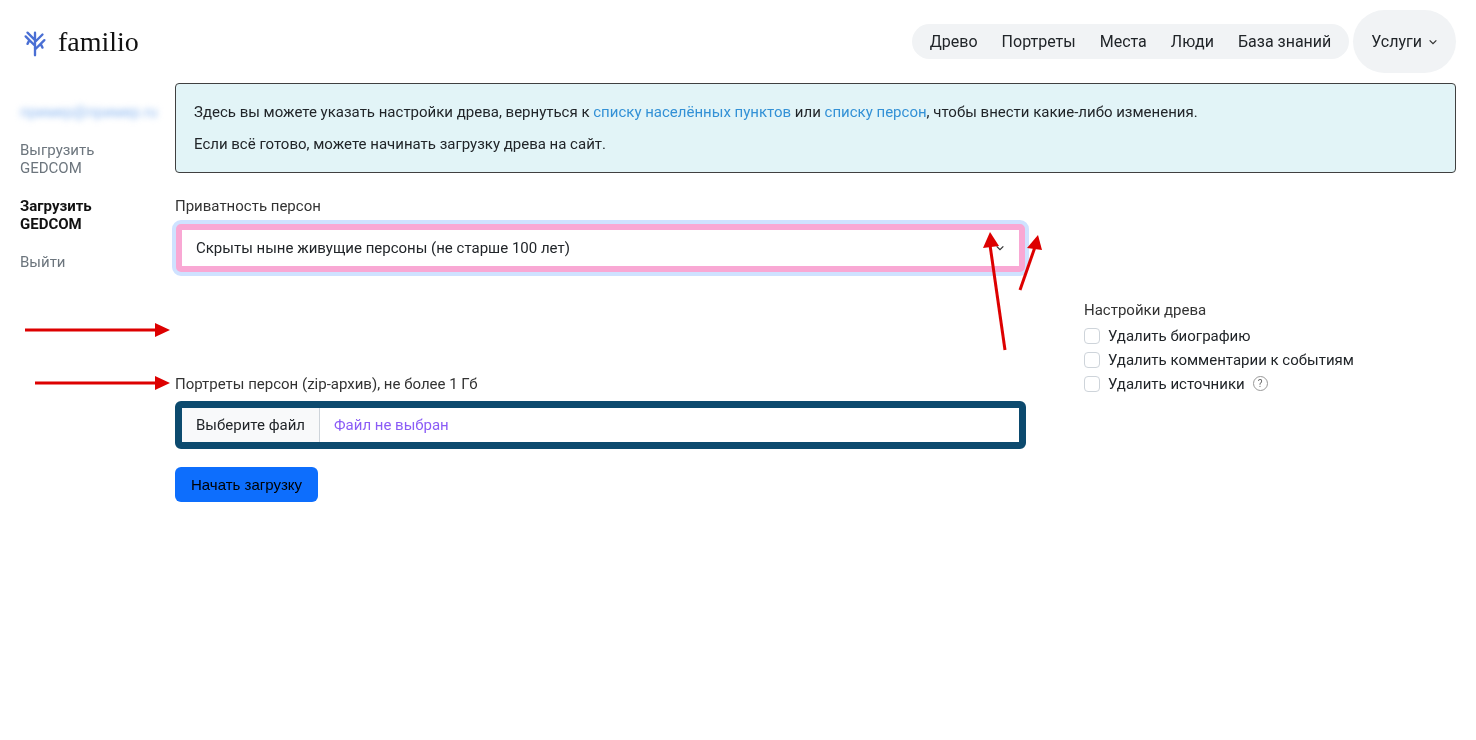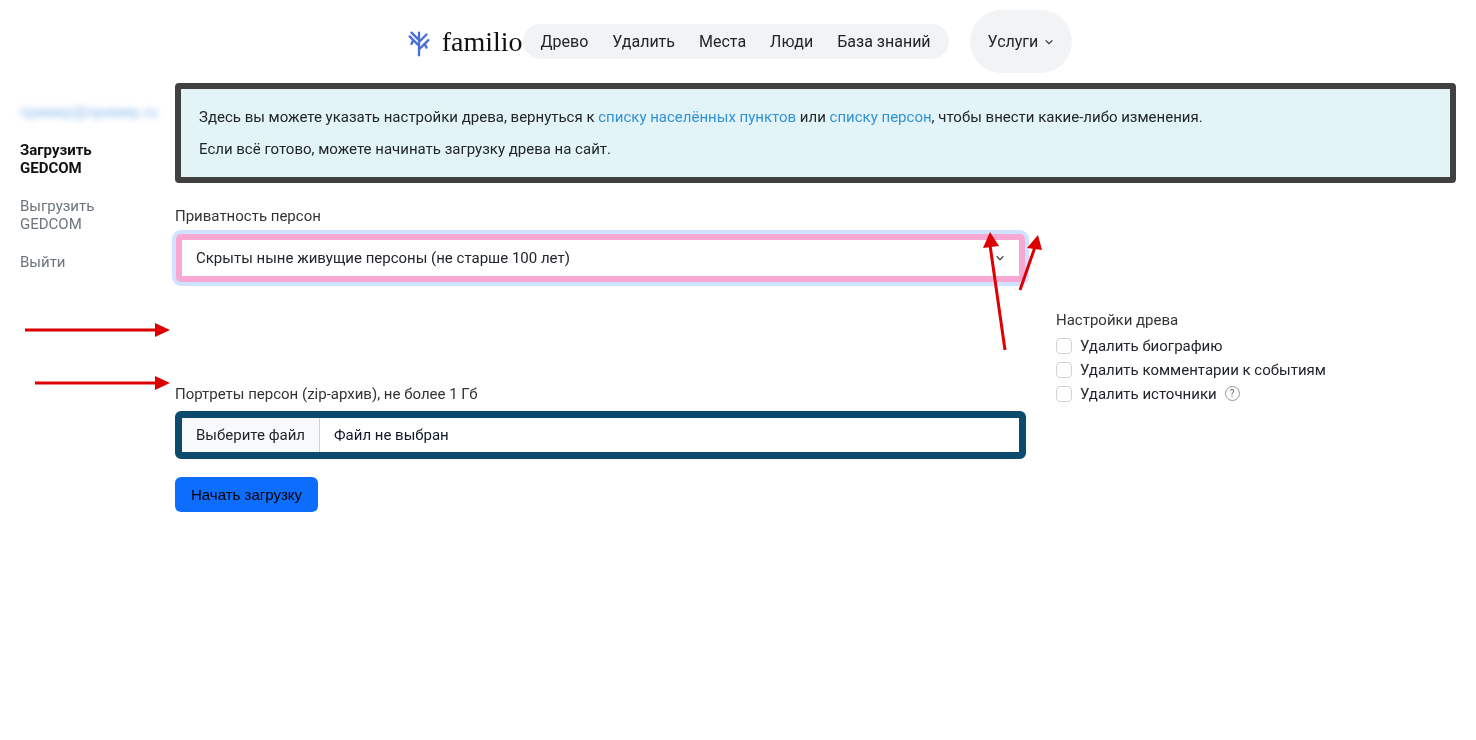--- a/index.html
+++ b/index.html
@@ -5,40 +5,40 @@
 * { box-sizing: border-box; margin: 0; padding: 0; }
 body {
   font-family: -apple-system, BlinkMacSystemFont, "Segoe UI", Roboto, Arial, sans-serif;
   background: #fff;
   color: #212529;
   font-size: 15px;
 }
 .header {
   display: flex;
   align-items: center;
-  justify-content: center;
+  justify-content: space-between;
   padding: 10px 20px;
 }
 .logo {
   display: flex;
   align-items: center;
   gap: 8px;
   font-size: 28px;
   font-weight: 400;
   color: #111;
   font-family: Georgia, serif;
 }
 .logo-icon {
   width: 30px;
   height: 30px;
 }
 .nav-right {
   display: flex;
   align-items: center;
-  gap: 21px;
+  gap: 4px;
 }
 .nav-group {
   display: flex;
   align-items: center;
   background: #f1f3f5;
   border-radius: 999px;
   padding: 8px 18px;
   gap: 24px;
 }
 .nav-link {
@@ -82,21 +82,21 @@
 .sidebar-item.active {
   color: #111;
   font-weight: 700;
 }
 .main {
   flex: 1;
   padding: 0 20px 20px 0;
 }
 .info-box {
   background: #e2f4f7;
-  border: 6px solid #404040;
+  border: 1px solid #404040;
   border-radius: 4px;
   padding: 16px 18px;
   margin-bottom: 24px;
   line-height: 1.6;
 }
 .info-box a {
   color: #3391d6;
   text-decoration: none;
   cursor: pointer;
 }
@@ -127,20 +127,21 @@
   border: 7px solid #f9a8d4;
   border-radius: 6px;
   padding: 9px 14px;
   cursor: pointer;
   outline: 4px solid #cfe2ff;
   outline-offset: -1px;
   background: #fff;
 }
 .tree-settings {
   margin-top: 0;
+  margin-left: 28px;
 }
 .checkbox-row {
   display: flex;
   align-items: center;
   gap: 8px;
   margin-bottom: 6px;
 }
 .checkbox {
   width: 16px;
   height: 16px;
@@ -172,21 +173,21 @@
   width: 100%;
 }
 .file-btn {
   padding: 8px 14px;
   background: #f8f9fa;
   border-right: 1px solid #ced4da;
   cursor: pointer;
 }
 .file-text {
   padding: 8px 14px;
-  color: #0f172a;
+  color: #8b5cf6;
 }
 .submit-btn {
   margin-top: 18px;
   background: #0d6efd;
   color: #000000;
   border: none;
   border-radius: 6px;
   padding: 9px 16px;
   font-size: 15px;
   cursor: pointer;
@@ -202,39 +203,39 @@
 <div class="header">
   <div class="logo">
     <svg class="logo-icon" viewBox="0 0 32 32">
       <path fill="#4a6fd4" d="M16 30 L16 14 M16 20 L10 14 M16 24 L22 18 M16 16 L20 12 M10 14 L6 10 M10 14 L8 18 M22 18 L26 14 M22 18 L24 22 M20 12 L24 8 M16 14 L12 10 M12 10 L8 6 M16 14 L16 6" stroke="#4a6fd4" stroke-width="2.5" stroke-linecap="round"></path>
     </svg>
     <span>familio</span>
   </div>
   <div class="nav-right">
     <div class="nav-group">
       <a class="nav-link">Древо</a>
-      <a class="nav-link">Удалить</a>
+      <a class="nav-link">Портреты</a>
       <a class="nav-link">Места</a>
       <a class="nav-link">Люди</a>
       <a class="nav-link">База знаний</a>
     </div>
     <div class="services-btn">
       <span>Услуги</span>
       <svg class="chevron-down" viewBox="0 0 12 12">
           <path d="M2 4 L6 8 L10 4" stroke="#333" stroke-width="1.5" fill="none"></path>
         </svg>
     </div>
   </div>
 </div>
 
 <div class="container">
   <div class="sidebar">
     <div class="sidebar-item blurred">пример@пример.ru</div>
+    <div class="sidebar-item">Выгрузить GEDCOM</div>
     <div class="sidebar-item active">Загрузить GEDCOM</div>
-    <div class="sidebar-item">Выгрузить GEDCOM</div>
     <div class="sidebar-item">Выйти</div>
   </div>
 
   <div class="main">
     <div class="info-box">
       <p>
         <span>Здесь вы можете указать настройки древа, вернуться к </span><a>списку населённых пунктов</a><span> или </span><a>списку персон</a><span>, чтобы внести какие-либо изменения.</span>
       </p>
       <p class="info-p2">Если всё готово, можете начинать загрузку древа на сайт.</p>
     </div>

